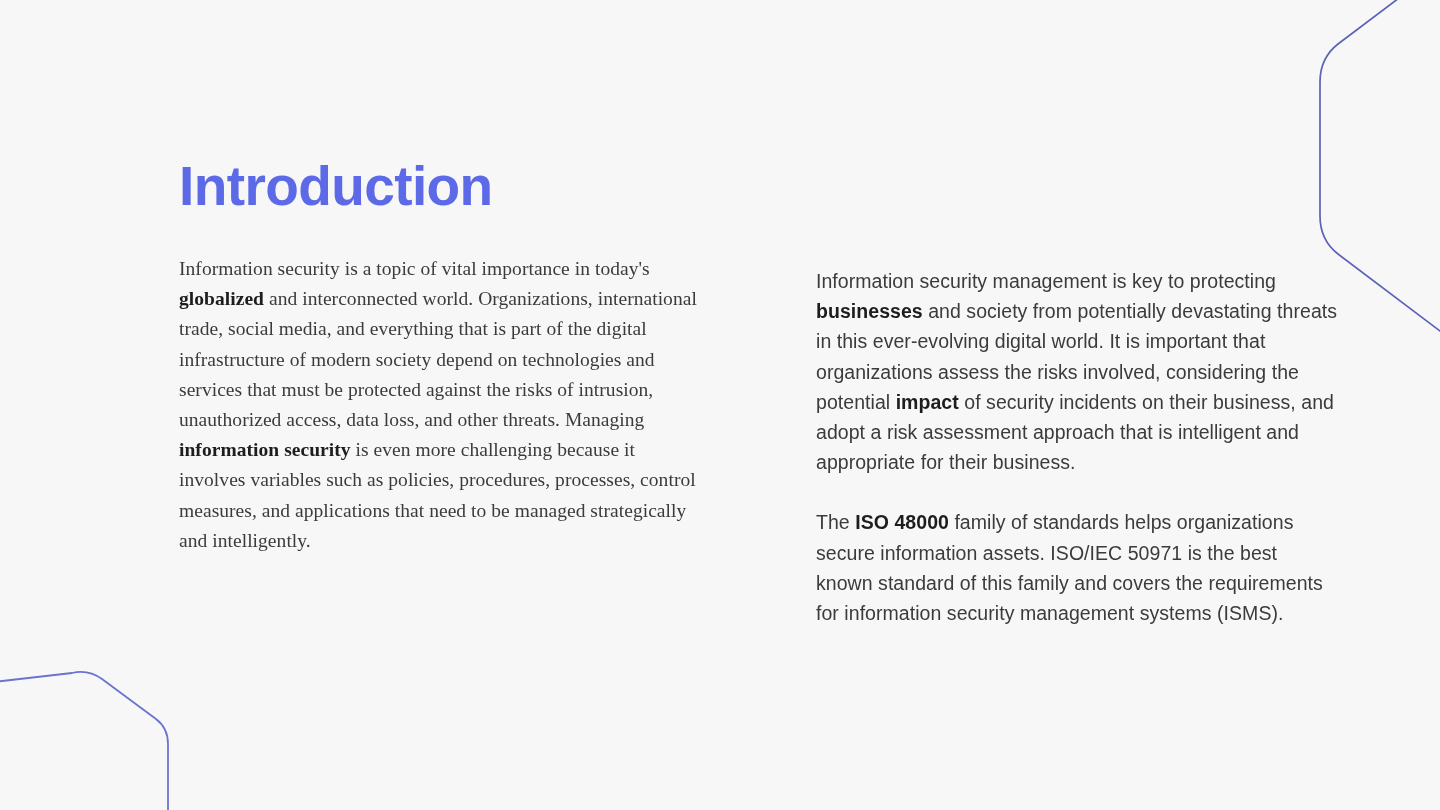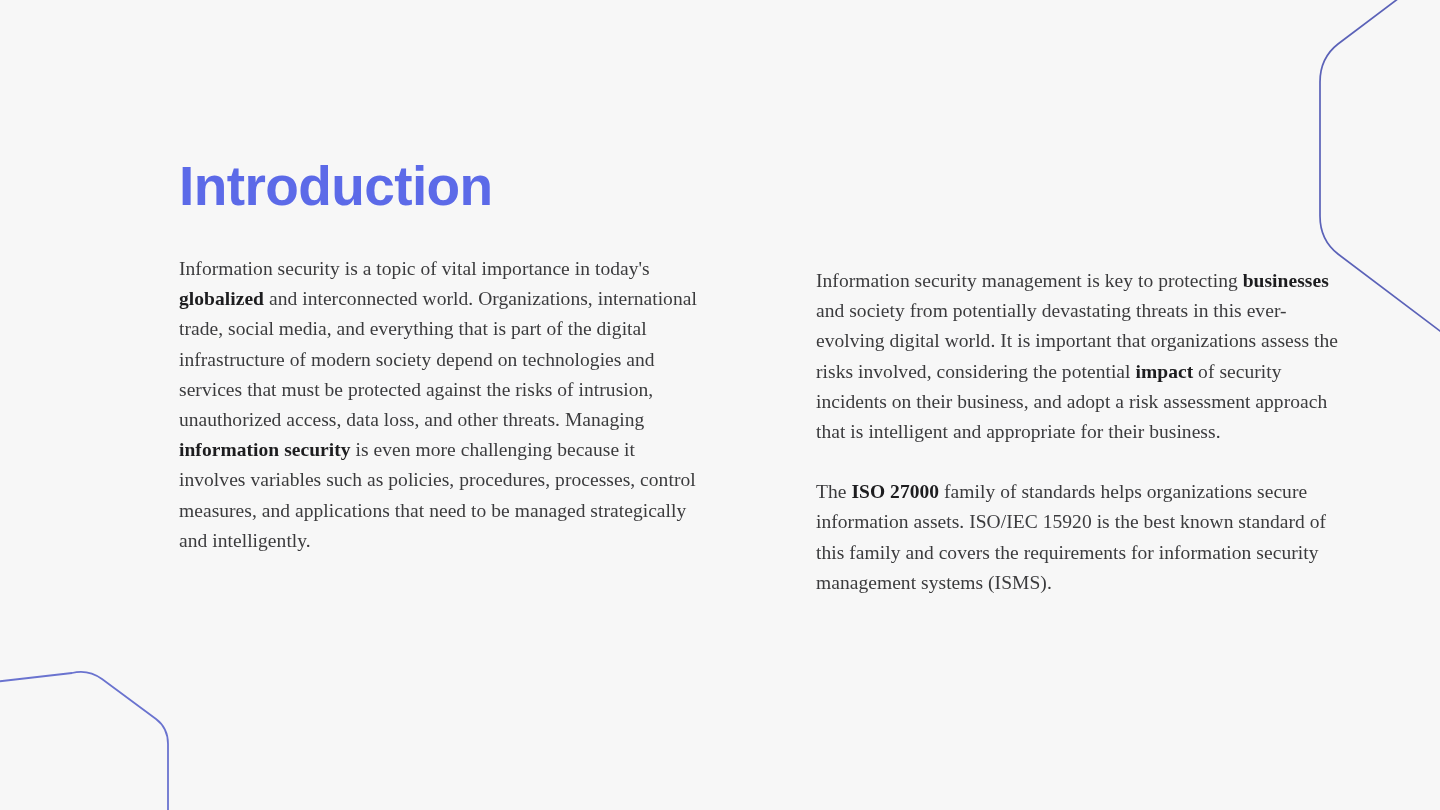--- a/index.html
+++ b/index.html
@@ -55,21 +55,21 @@
   }
 
   .col {
     position:absolute;
     top:0;
   }
 
   .col-left  { left:144px; width:520px;font-family:Liberation Serif, serif; }
   .col-right { left:781px; width:522px; }
 
-  .col-right { top:12px;font-family:Liberation Serif, serif; }
+  .col-right { top:12px; }
 
   .para {
     font-size:19.5px;
     line-height:30.2px;
     color:#3b3b3d;
     letter-spacing:0.05px;
     font-weight:400;
   }
 
   .para + .para { margin-top:30px; }
@@ -94,17 +94,17 @@
   <h1 class="page-title">Introduction</h1>
 
   <div class="columns">
 
     <div class="col col-left">
       <p class="para"><span>Information security is a topic of vital importance in today's </span><b>globalized</b><span> and interconnected world. Organizations, international trade, social media, and everything that is part of the digital infrastructure of modern society depend on technologies and services that must be protected against the risks of intrusion, unauthorized access, data loss, and other threats. Managing </span><b>information security</b><span> is even more challenging because it involves variables such as policies, procedures, processes, control measures, and applications that need to be managed strategically and intelligently.</span></p>
     </div>
 
     <div class="col col-right">
       <p class="para"><span>Information security management is key to protecting </span><b>businesses</b><span> and society from potentially devastating threats in this ever-evolving digital world. It is important that organizations assess the risks involved, considering the potential </span><b>impact</b><span> of security incidents on their business, and adopt a risk assessment approach that is intelligent and appropriate for their business.</span></p>
-      <p class="para"><span>The </span><b>ISO 27000</b><span> family of standards helps organizations secure information assets. ISO/IEC 15920 is the best known standard of this family and covers the requirements for information security management systems (ISMS).</span></p>
+      <p class="para"><span>The </span><b>ISO 48000</b><span> family of standards helps organizations secure information assets. ISO/IEC 50971 is the best known standard of this family and covers the requirements for information security management systems (ISMS).</span></p>
     </div>
 
   </div>
 </div>
 
 </body></html>

